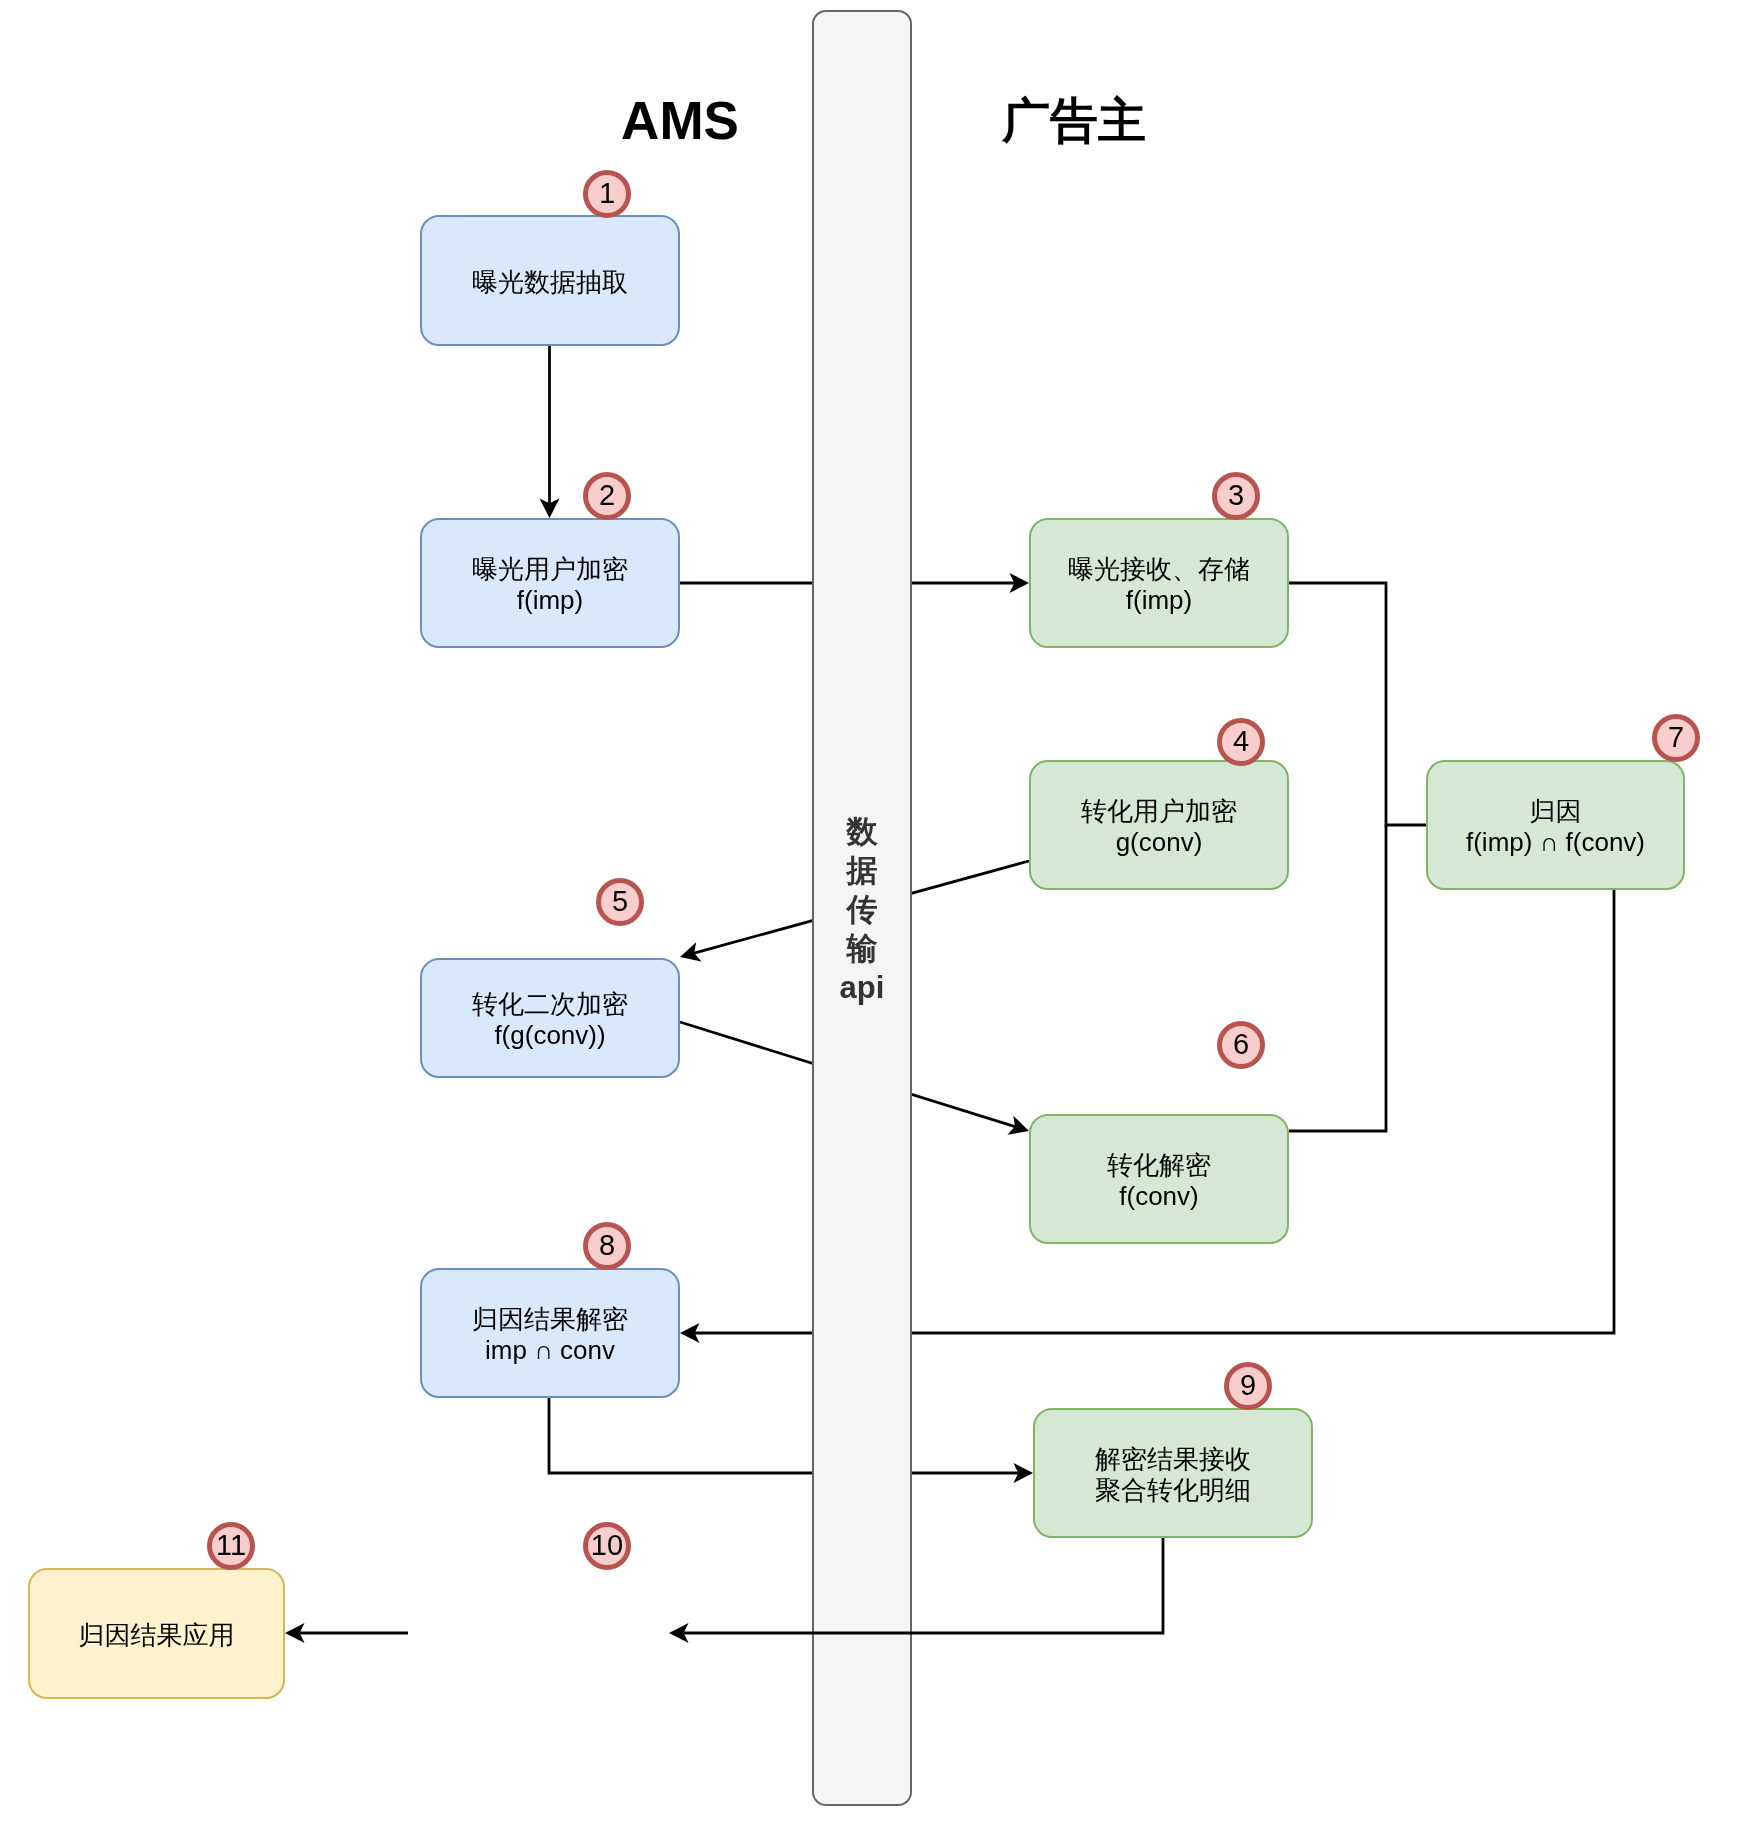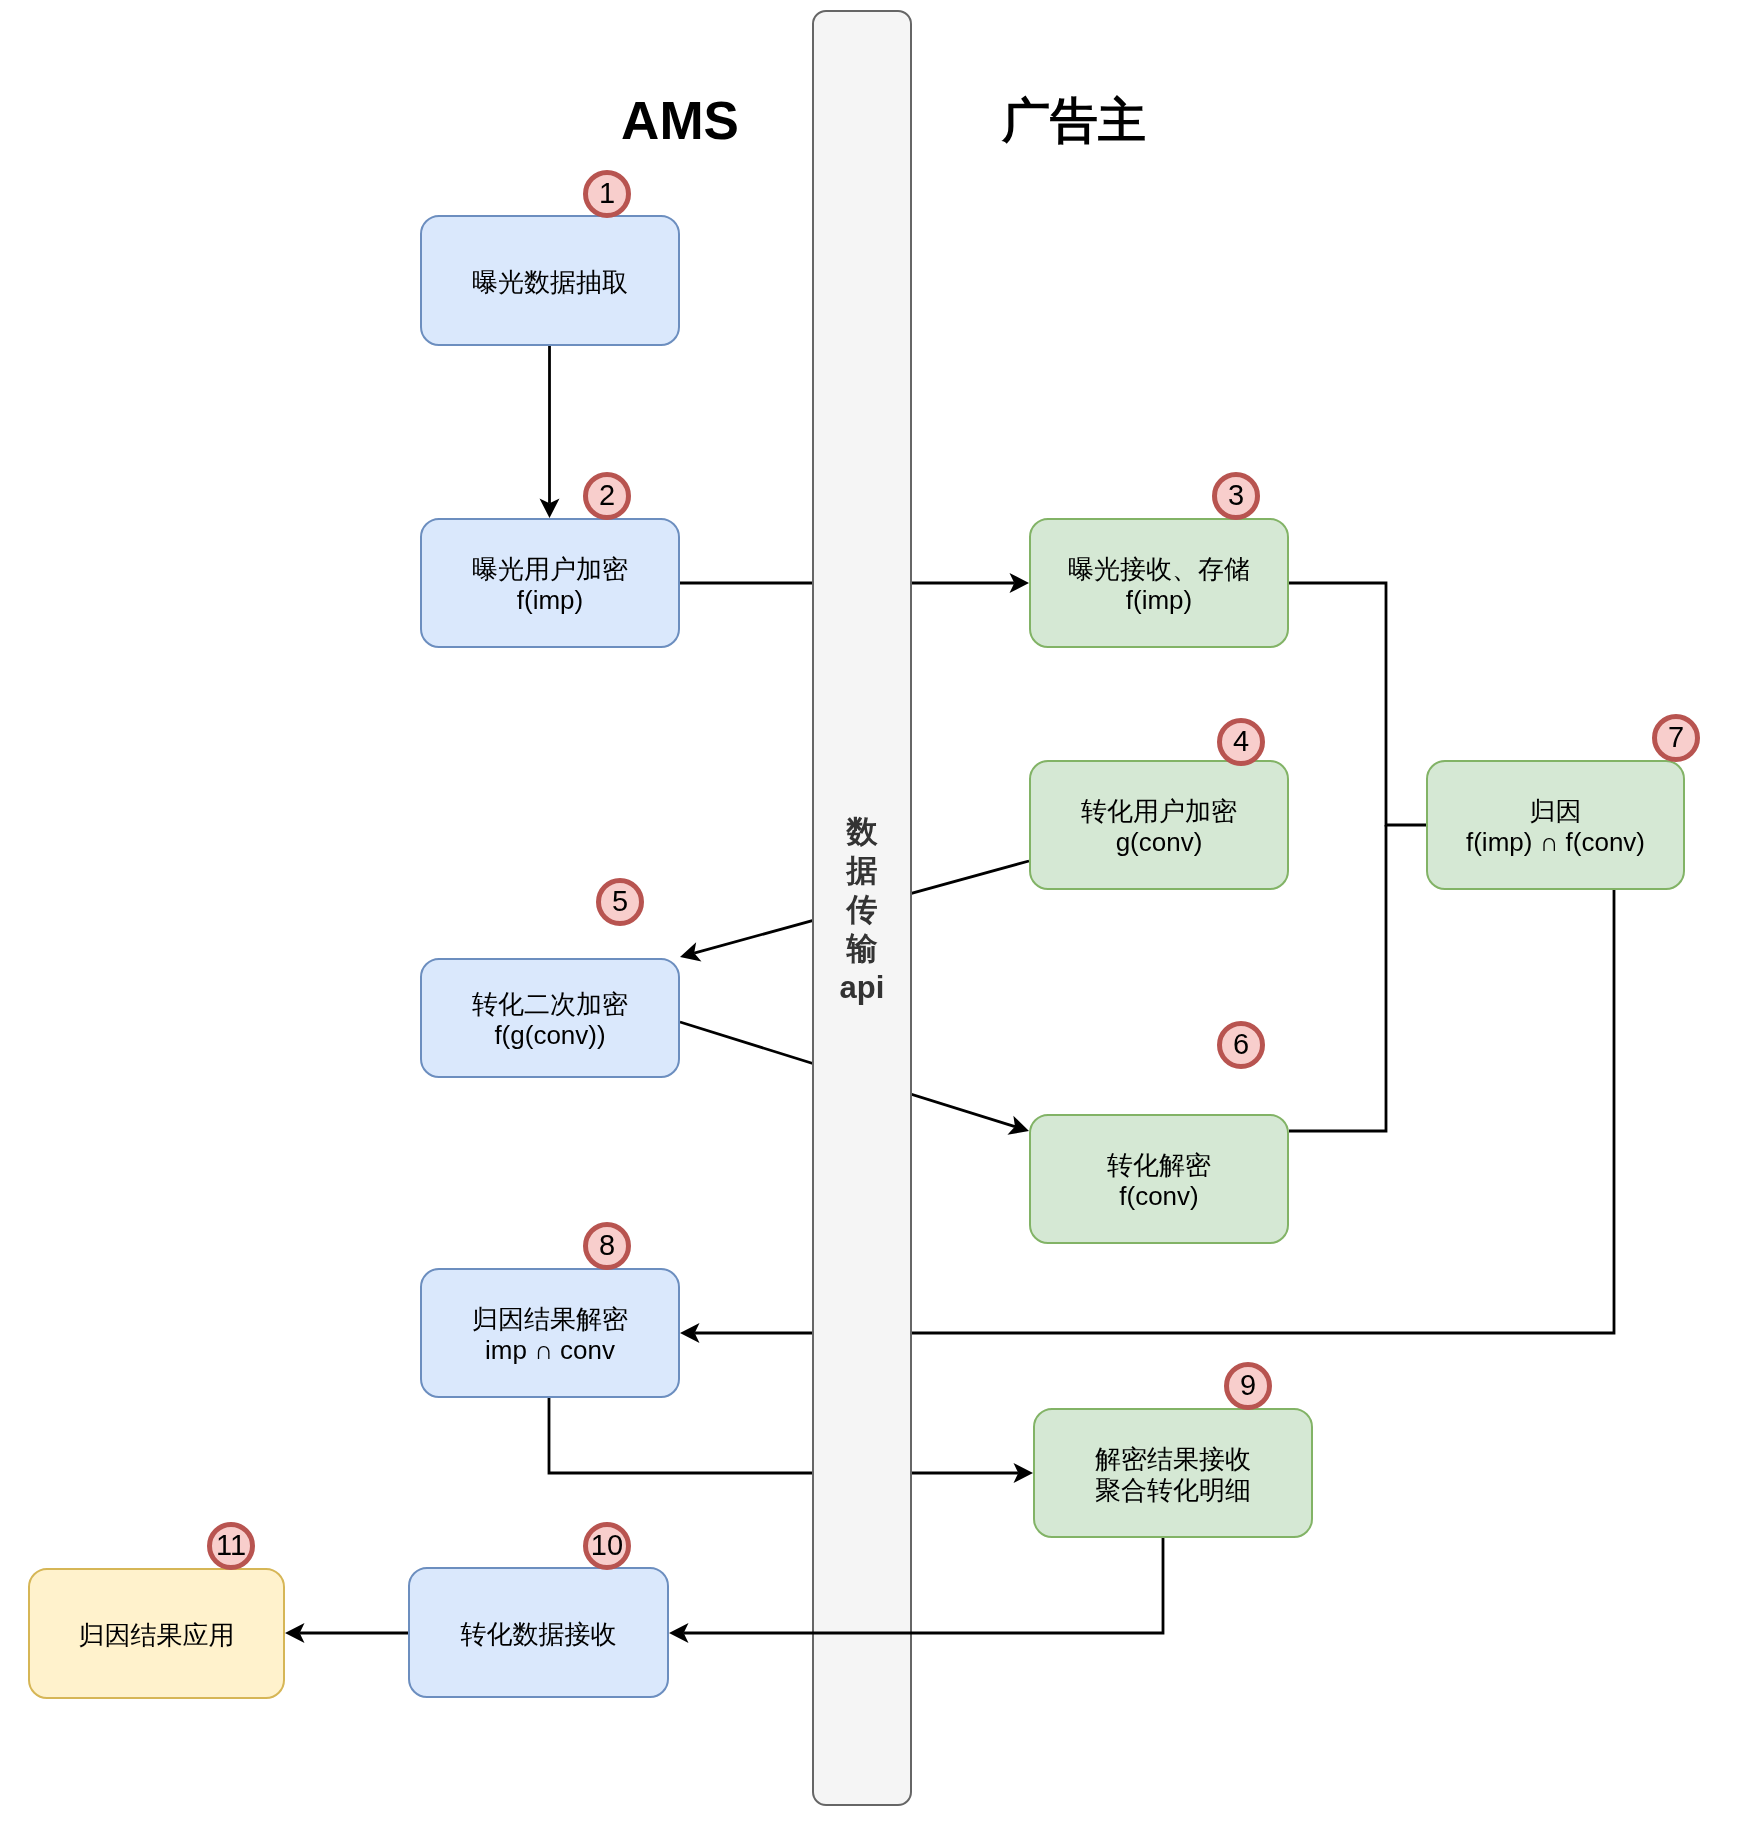--- a/index.html
+++ b/index.html
@@ -155,26 +155,20 @@
   </div>
   <div class="badge" style="left:583px;top:1222px;background:#f8cecc;border-color:#b85450;">8</div>
   <div class="node" style="left:1033px;top:1408px;width:280px;height:130px;">
     <div class="node-shape" style="background:#d5e8d4;border-color:#82b366;"></div>
     <div class="node-label">
       <span>解密结果接收</span>
       <span>聚合转化明细</span>
     </div>
   </div>
   <div class="badge" style="left:1224px;top:1362px;background:#f8cecc;border-color:#b85450;">9</div>
-  <div class="node" style="left:408px;top:1567px;width:261px;height:131px;">
-    <div class="node-shape" style="background:#dae8fc;border-color:#6c8ebf;"></div>
-    <div class="node-label">
-      <span>转化数据接收</span>
-    </div>
-  </div>
   <div class="badge" style="left:583px;top:1522px;background:#f8cecc;border-color:#b85450;">10</div>
   <div class="node" style="left:28px;top:1568px;width:257px;height:131px;">
     <div class="node-shape" style="background:#fff2cc;border-color:#d6b656;"></div>
     <div class="node-label">
       <span>归因结果应用</span>
     </div>
   </div>
   <div class="badge" style="left:207px;top:1522px;background:#f8cecc;border-color:#b85450;">11</div>
 
   <div class="lane-title" style="left:640px;top:94px;font-size:53px;font-weight:bold;margin-left:40px;">AMS</div>

